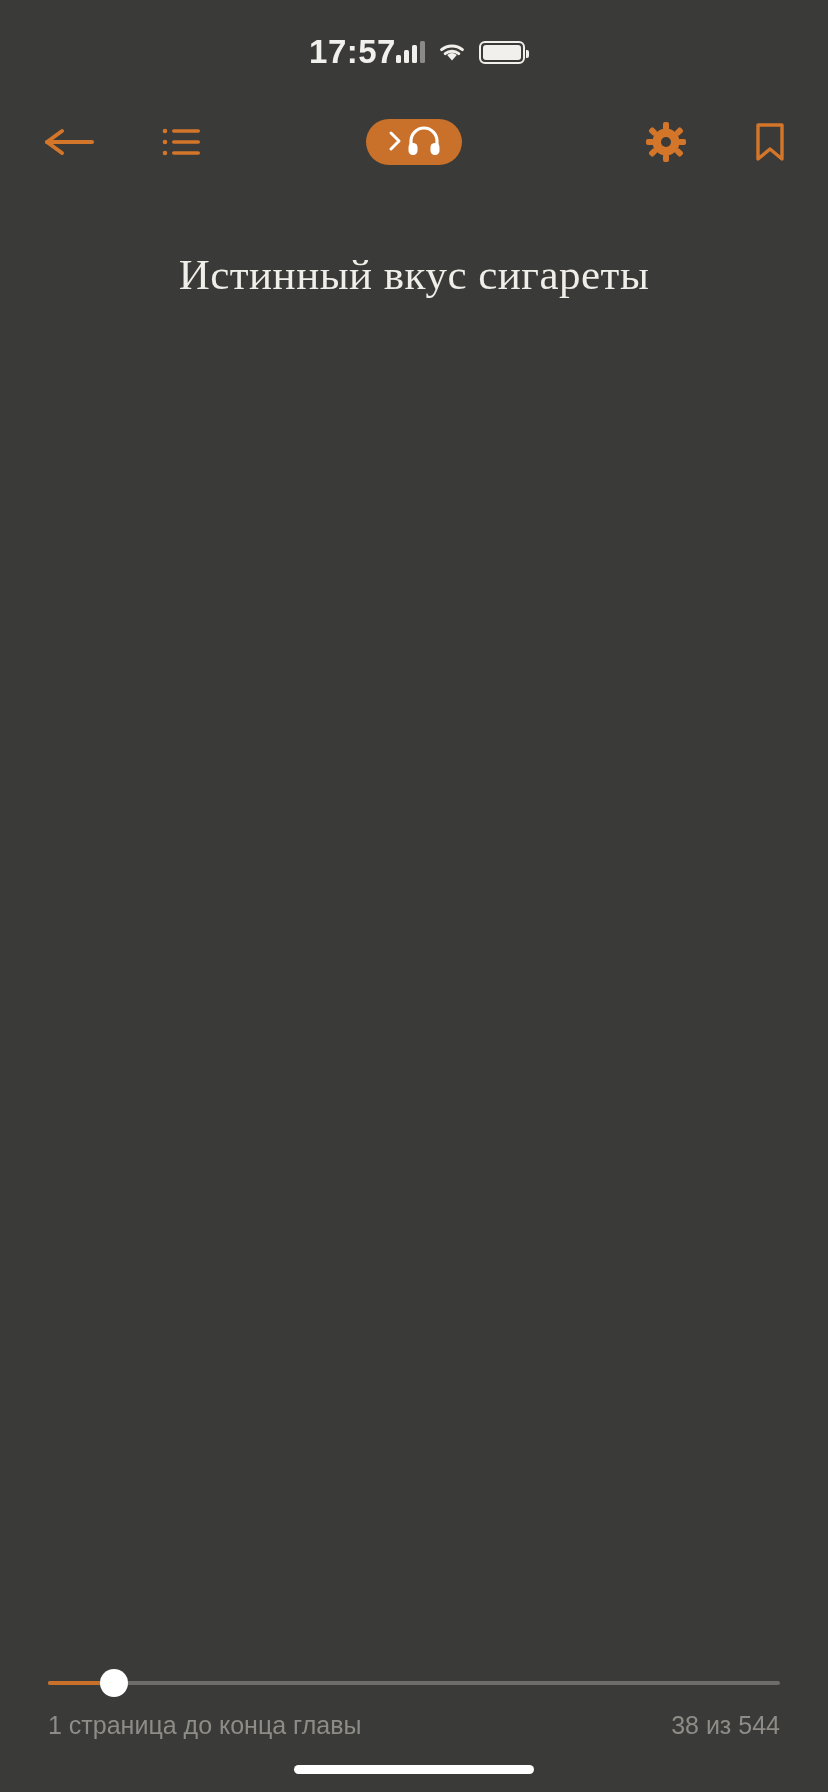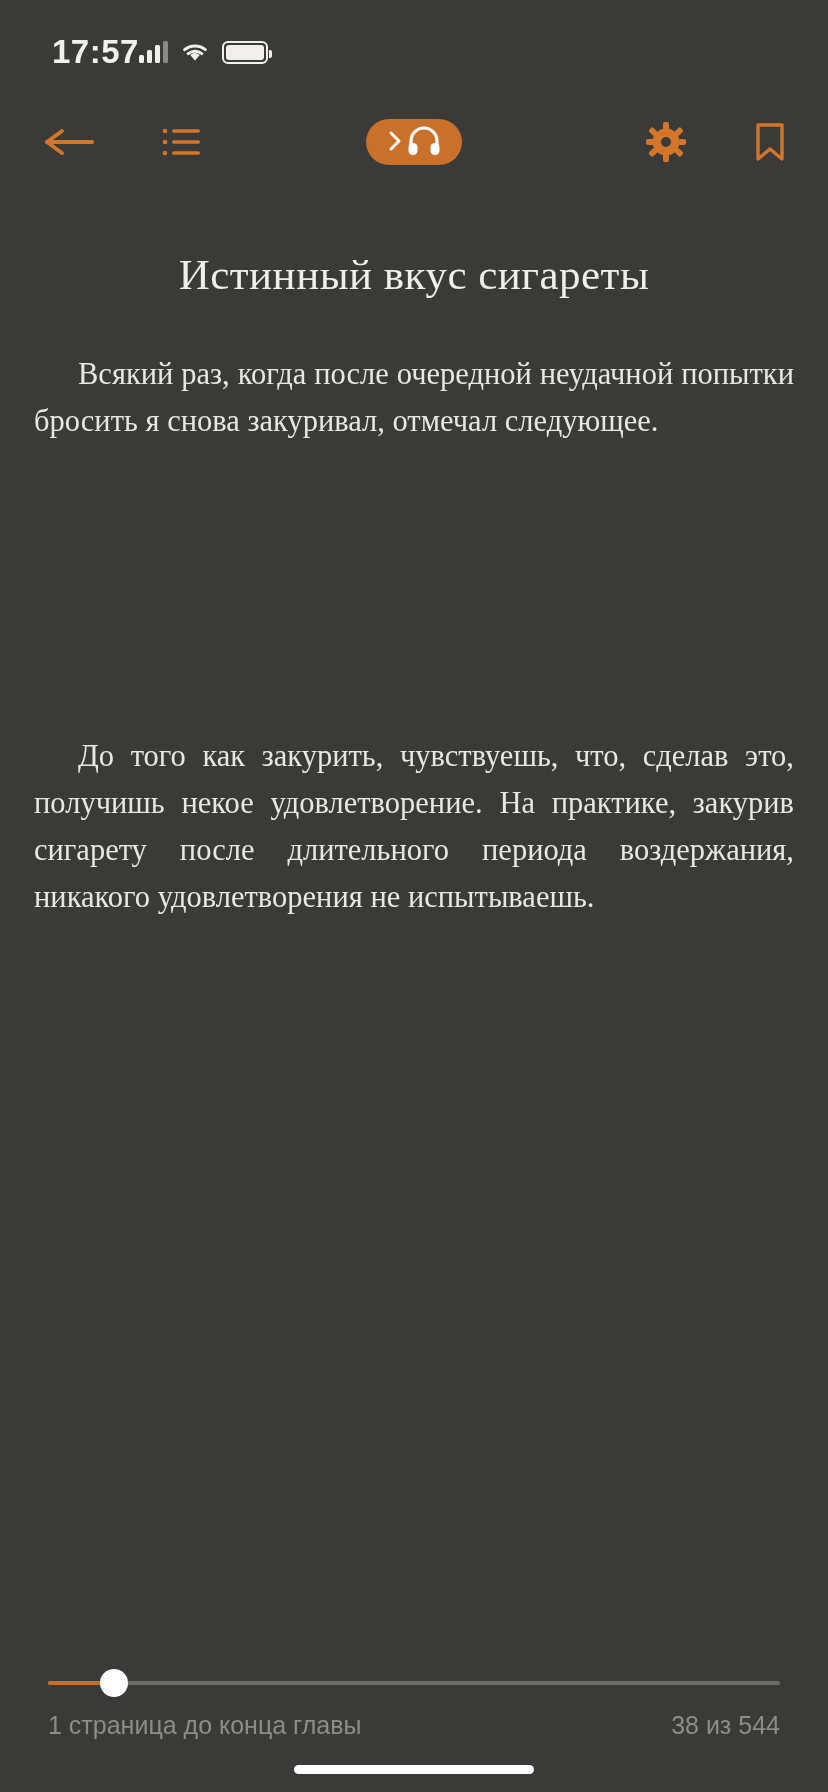--- a/index.html
+++ b/index.html
@@ -14,21 +14,21 @@
     font-family: "Liberation Sans", sans-serif;
     color: #e8e6e1;
     position: relative;
   }
 
   
   .status-bar {
     height: 96px;
     display: flex;
     align-items: center;
-    justify-content: flex-start;
+    justify-content: center;
     padding: 0 46px 0 52px;
     box-sizing: border-box;
   }
   .status-time {
     font-size: 33px;
     font-weight: 600;
     letter-spacing: 0.5px;
     color: #f2f0ec;
     padding-top: 8px;
   }
@@ -122,21 +122,21 @@
     display: flex;
     align-items: center;
     justify-content: center;
     gap: 4px;
     border: none;
     cursor: pointer;
   }
 
   
   .reader {
-    padding: 0 34px;
+    padding: 0 52px;
     box-sizing: border-box;
   }
   .chapter-title {
     font-family: "Liberation Serif", serif;
     font-size: 43px;
     font-weight: 400;
     text-align: center;
     color: #f0eee9;
     margin: 62px 0 0 0;
     letter-spacing: 0.5px;
@@ -300,22 +300,20 @@
     <button class="icon-btn">
       <svg width="32" height="40" viewBox="0 0 32 40">
         <path d="M4 3 H28 V37 L16 27 L4 37 Z" stroke="#d4762a" stroke-width="3.4" fill="none" stroke-linejoin="round"></path>
       </svg>
     </button>
   </div>
 </div>
 
 <div class="reader">
   <h1 class="chapter-title">Истинный вкус сигареты</h1>
-  <p class="para p1">Всякий раз, когда после очередной неудачной попытки бросить я снова закуривал, отмечал следующее.</p>
-  <p class="para p2">До того как закурить, чувствуешь, что, сделав это, получишь некое удовлетворение. На практике, закурив сигарету после длительного периода воздержания, никакого удовлетворения не испытываешь.</p>
 </div>
 
 <div class="bottom">
   <div class="progress-row">
     <div class="track">
       <div class="track-filled" style="width: 9%;"></div>
       <div class="knob" style="left: 9%;"></div>
     </div>
   </div>
   <div class="labels">

